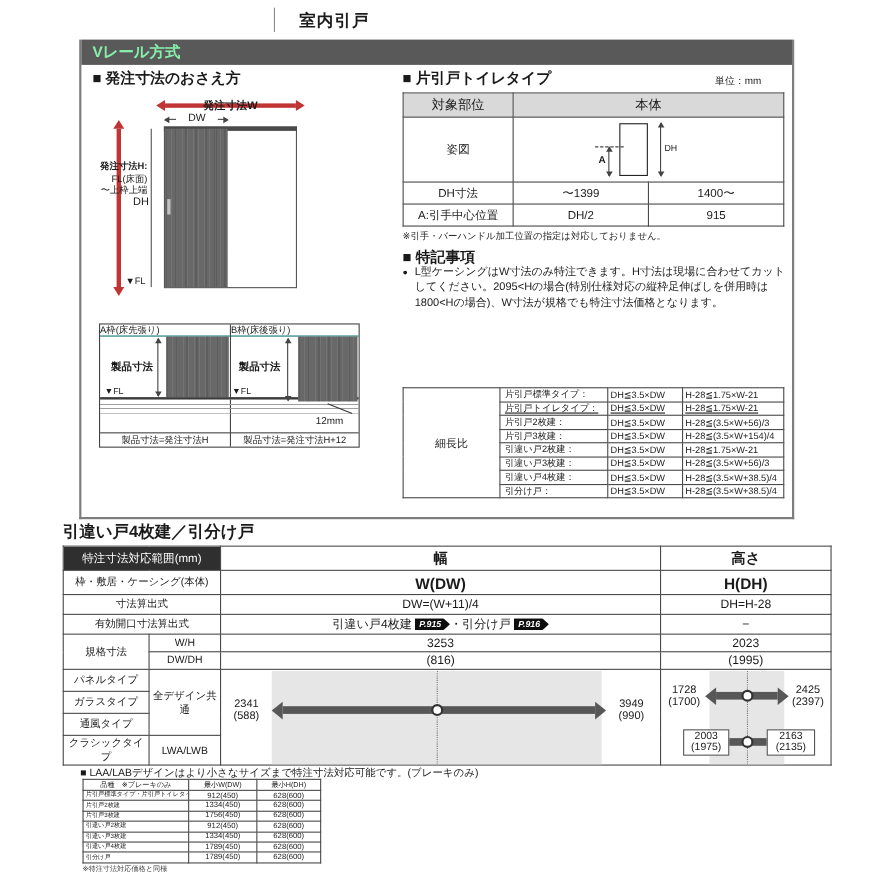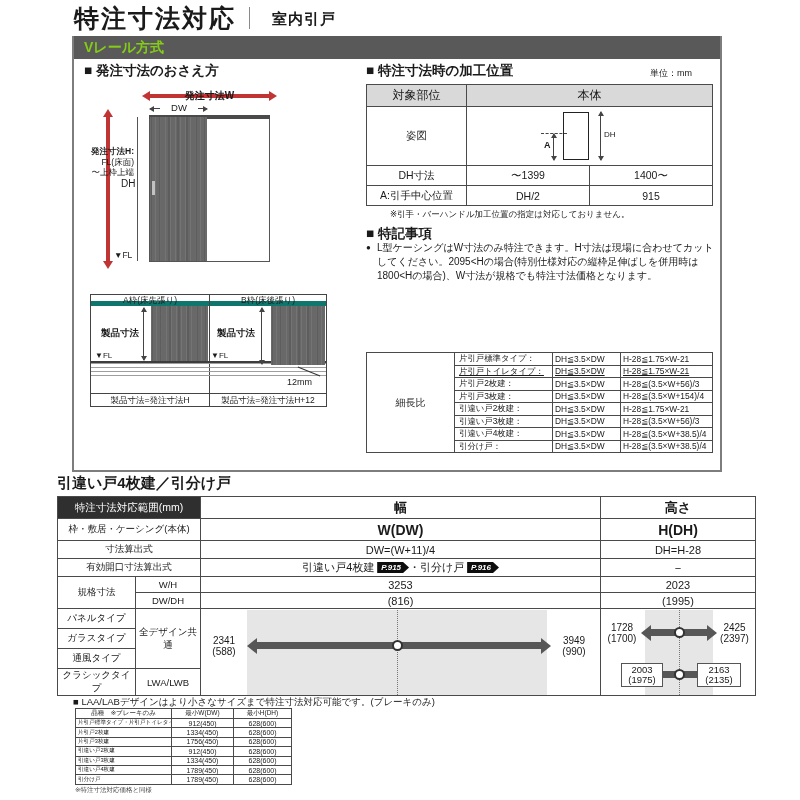--- a/index.html
+++ b/index.html
@@ -11,23 +11,23 @@
   .nowrap{white-space:nowrap;}
 
   
   .page-title{font-size:25px;font-weight:bold;letter-spacing:2px;}
   .title-divider{width:1px;height:22px;background:#8a8a8a;}
   .page-subtitle{font-size:15px;font-weight:bold;letter-spacing:1px;}
 
   
   .vbox{left:72px;top:36px;width:646px;height:434px;border:2px solid #7d7d7d;border-top:none;background:#fff;}
   .vbox-bar{position:absolute;left:0;top:0;right:0;height:23px;background:var(--section-bar,#595959);
-            color:#84cc16;font-size:14px;font-weight:bold;line-height:23px;padding-left:10px;box-sizing:border-box;}
+            color:#86efac;font-size:14px;font-weight:bold;line-height:23px;padding-left:10px;box-sizing:border-box;}
   .sec-h{font-size:13.5px;font-weight:bold;}
-  .small-note{font-size:8.5px;color:#222;margin-left:24px;}
+  .small-note{font-size:8.5px;color:#222;}
 
   
   .ah{position:absolute;background:var(--accent-red,#c03434);height:4px;}
   .ah:before,.ah:after{content:"";position:absolute;top:50%;width:0;height:0;transform:translateY(-50%);}
   .ah:before{left:-8px;border:5px solid transparent;border-left:none;border-right:8px solid var(--accent-red,#c03434);}
   .ah:after{right:-8px;border:5px solid transparent;border-right:none;border-left:8px solid var(--accent-red,#c03434);}
   .av{position:absolute;background:var(--accent-red,#c03434);width:4px;}
   .av:before,.av:after{content:"";position:absolute;left:50%;width:0;height:0;transform:translateX(-50%);}
   .av:before{top:-8px;border:5px solid transparent;border-top:none;border-bottom:8px solid var(--accent-red,#c03434);}
   .av:after{bottom:-8px;border:5px solid transparent;border-bottom:none;border-top:8px solid var(--accent-red,#c03434);}
@@ -88,31 +88,30 @@
   
   .t-mini td{border:1px solid #666;font-size:7px;}
   .t-mini .nm{text-align:left;padding-left:2px;font-size:5.6px;white-space:nowrap;}
 
   
   .notes{position:absolute;width:350px;}
   .notes .ni{position:relative;padding-left:11px;font-size:10px;line-height:1.4;margin-bottom:3px;}
   .notes .ni:before{content:"●";position:absolute;left:0;top:1px;font-size:8px;}
 
   
-  .fr-head{position:absolute;top:0;height:11px;font-size:8.5px;line-height:11px;text-align:center;border-bottom:5px solid #0f766e;box-sizing:border-box;}
+  .fr-head{position:absolute;top:0;height:11px;font-size:8.5px;line-height:11px;text-align:left;border-bottom:1px solid #0f766e;box-sizing:border-box;}
   .fr-form{position:absolute;bottom:0;height:13px;font-size:8.5px;line-height:13px;text-align:center;border-top:1px solid #444;box-sizing:border-box;}
   .floor-hatch{position:absolute;border-top:2px solid #3d3d3d;
       background:repeating-linear-gradient(180deg,#9e9e9e 0 1px,rgba(0,0,0,0) 1px 4px);}
 </style>
 </head>
 <body>
 
 <div id="page">
 
-  <div class="abs page-title" style="left:74px;top:2px;">特注寸法対応</div>
   <div class="abs title-divider" style="left:249px;top:7px;"></div>
   <div class="abs page-subtitle" style="left:272px;top:10px;">室内引戸</div>
 
   <div class="abs vbox">
     <div class="vbox-bar">Vレール方式</div>
   </div>
 
   <div class="abs sec-h" style="left:84px;top:62px;">■ 発注寸法のおさえ方</div>
 
   <div class="abs" style="left:84px;top:86px;width:270px;height:198px;">
@@ -160,21 +159,21 @@
     <div class="abs b nowrap" style="left:126px;top:32px;font-size:9.5px;">製品寸法</div>
     <div class="abs nowrap" style="left:120px;top:56px;font-size:8px;">▼FL</div>
 
     <div class="abs" style="left:206px;top:76px;width:24px;height:0;border-top:1px solid #333;transform:rotate(22deg);z-index:3;"></div>
     <div class="abs nowrap" style="left:196px;top:82px;font-size:9px;z-index:3;">12mm</div>
 
     <div class="fr-form" style="left:0;width:118px;">製品寸法=発注寸法H</div>
     <div class="fr-form" style="left:119px;right:0;">製品寸法=発注寸法H+12</div>
   </div>
 
-  <div class="abs sec-h" style="left:366px;top:62px;">■ 特注寸法時の加工位置</div>
+  <div class="abs sec-h" style="left:366px;top:62px;">■ 片引戸トイレタイプ</div>
   <div class="abs nowrap" style="left:650px;top:67px;width:62px;font-size:9px;">単位：mm</div>
 
   <table class="t t1 t-mach" style="left:366px;top:84px;width:346px;">
     <colgroup>
         <col style="width:100px">
         <col style="width:123px">
         <col style="width:123px">
       </colgroup>
     <tbody>
         <tr style="height:22px;">

